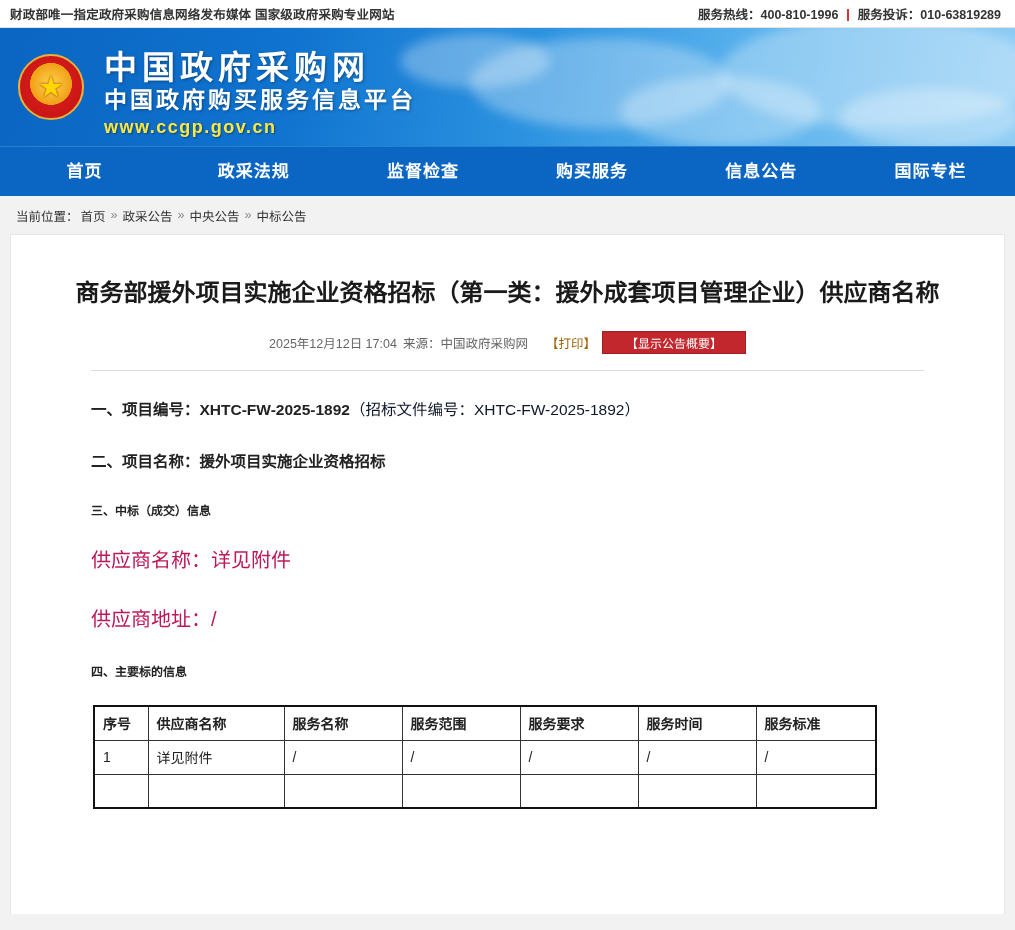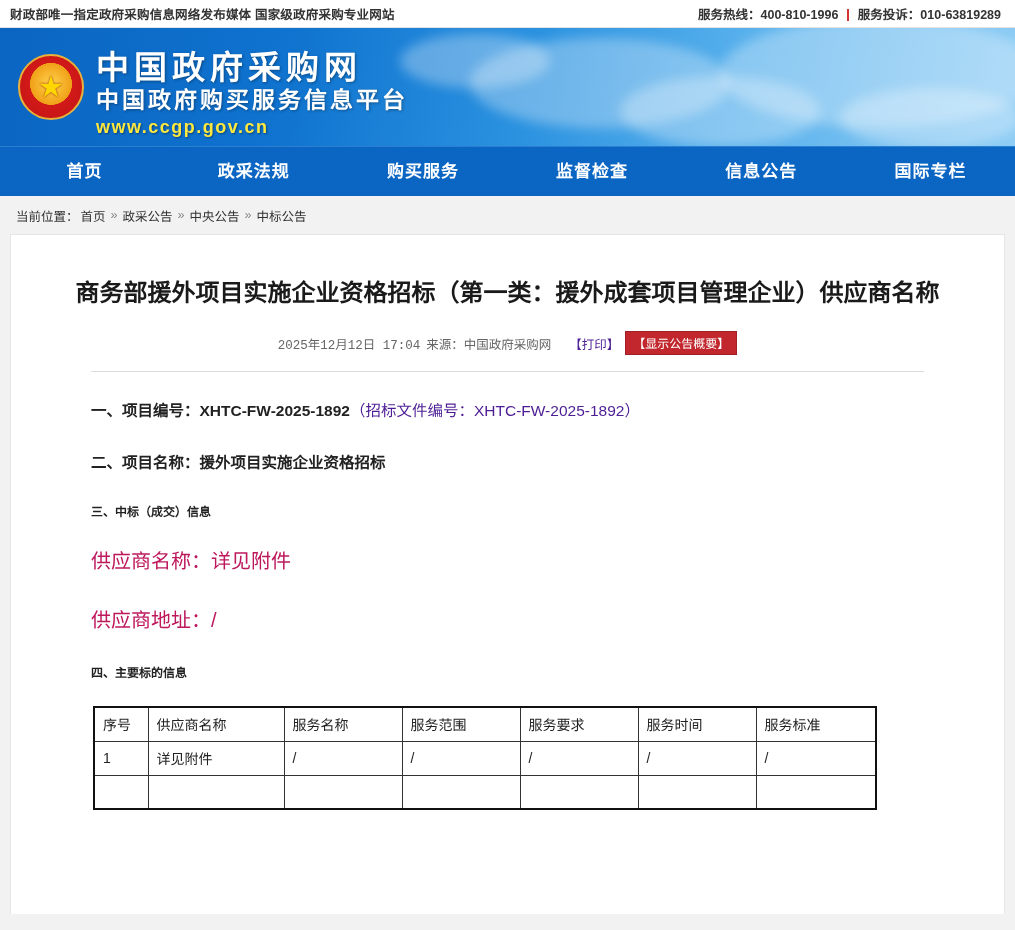--- a/index.html
+++ b/index.html
@@ -55,21 +55,21 @@
     background: radial-gradient(circle at 50% 45%, #ffd34d 0%, #f0a017 45%, #d21919 46%, #c01414 100%);
     border: 2px solid #e8b23a;
     display: flex; align-items: center; justify-content: center;
     color: #ffd700;
     font-size: 30px;
     line-height: 1;
     text-shadow: 0 0 2px #8a0f0f;
   }
   .title-block {
     position: absolute;
-    left: 96px; top: 22px;
+    left: 104px; top: 22px;
     color: #fff;
   }
   .title-block .l1 {
     font-size: 33px; font-weight: bold; letter-spacing: 5px;
     text-shadow: 1px 1px 3px rgba(0,0,0,.35);
     line-height: 1.1;
   }
   .title-block .l2 {
     font-size: 23px; font-weight: bold; letter-spacing: 3px;
     text-shadow: 1px 1px 3px rgba(0,0,0,.35);
@@ -133,45 +133,44 @@
   }
   .meta {
     text-align: center;
     font-size: 12.5px;
     color: #666;
     margin-top: 20px;
     display: flex;
     justify-content: center;
     align-items: center;
     gap: 6px;
-    font-family: Liberation Mono, monospace;
-  }
-  .meta .print { color: #4c1d95; margin-left: 12px; }
+  }
+  .meta .print { color: #a16207; margin-left: 12px; }
   .meta .summary-btn {
     background: #c1272d;
     color: #fff;
     font-size: 12px;
-    padding: 2px 7px;
+    padding: 2px 23px;
     border: 1px solid #a01f24;
     cursor: pointer;
     white-space: nowrap;
   }
   .rule {
     border-top: 1px solid #dcdcdc;
     margin: 16px 28px 0 28px;
   }
 
   .body-wrap { padding: 26px 28px 0 28px; font-size: 15px; color: #333; }
   .p-strong {
     font-weight: bold;
     font-size: 15.5px;
     color: #222;
     margin: 0 0 30px 0;
   }
-  .p-strong .normal { font-weight: normal; color: #4c1d95; }
+  .p-strong .normal { font-weight: normal; color: #0f172a; }
   .p-plain {
     margin: 0 0 30px 0;
     font-size: 20px;
     color: #be185d;
   }
   .p-head {
     font-weight: bold;
     font-size: 12px;
     color: #222;
     margin: 0 0 26px 0;
@@ -187,21 +186,21 @@
   }
   table.info th, table.info td {
     border: 1px solid #333;
     height: 34px;
     font-size: 14px;
     color: #222;
     font-weight: normal;
     text-align: left;
     padding: 4px 8px;
   }
-  table.info th { font-weight: normal; }
+  table.info th { font-weight: bold; }
   table.info col.c0 { width: 54px; }
   table.info col.c1 { width: 136px; }
   table.info col.c2 { width: 118px; }
   table.info col.c3 { width: 118px; }
   table.info col.c4 { width: 118px; }
   table.info col.c5 { width: 118px; }
   table.info col.c6 { width: 120px; }
 </style>
 </head>
 <body>
@@ -225,22 +224,22 @@
   <div class="title-block">
     <div class="l1">中国政府采购网</div>
     <div class="l2">中国政府购买服务信息平台</div>
     <div class="l3">www.ccgp.gov.cn</div>
   </div>
 </div>
 
 <div class="nav">
   <a href="#">首页</a>
   <a href="#">政采法规</a>
+  <a href="#">监督检查</a>
   <a href="#">购买服务</a>
-  <a href="#">监督检查</a>
   <a href="#">信息公告</a>
   <a href="#">国际专栏</a>
 </div>
 
 <div class="crumb">
   <span>当前位置：</span>
   <a href="#">首页</a>
   <span class="sp">»</span>
   <a href="#">政采公告</a>
   <span class="sp">»</span>

